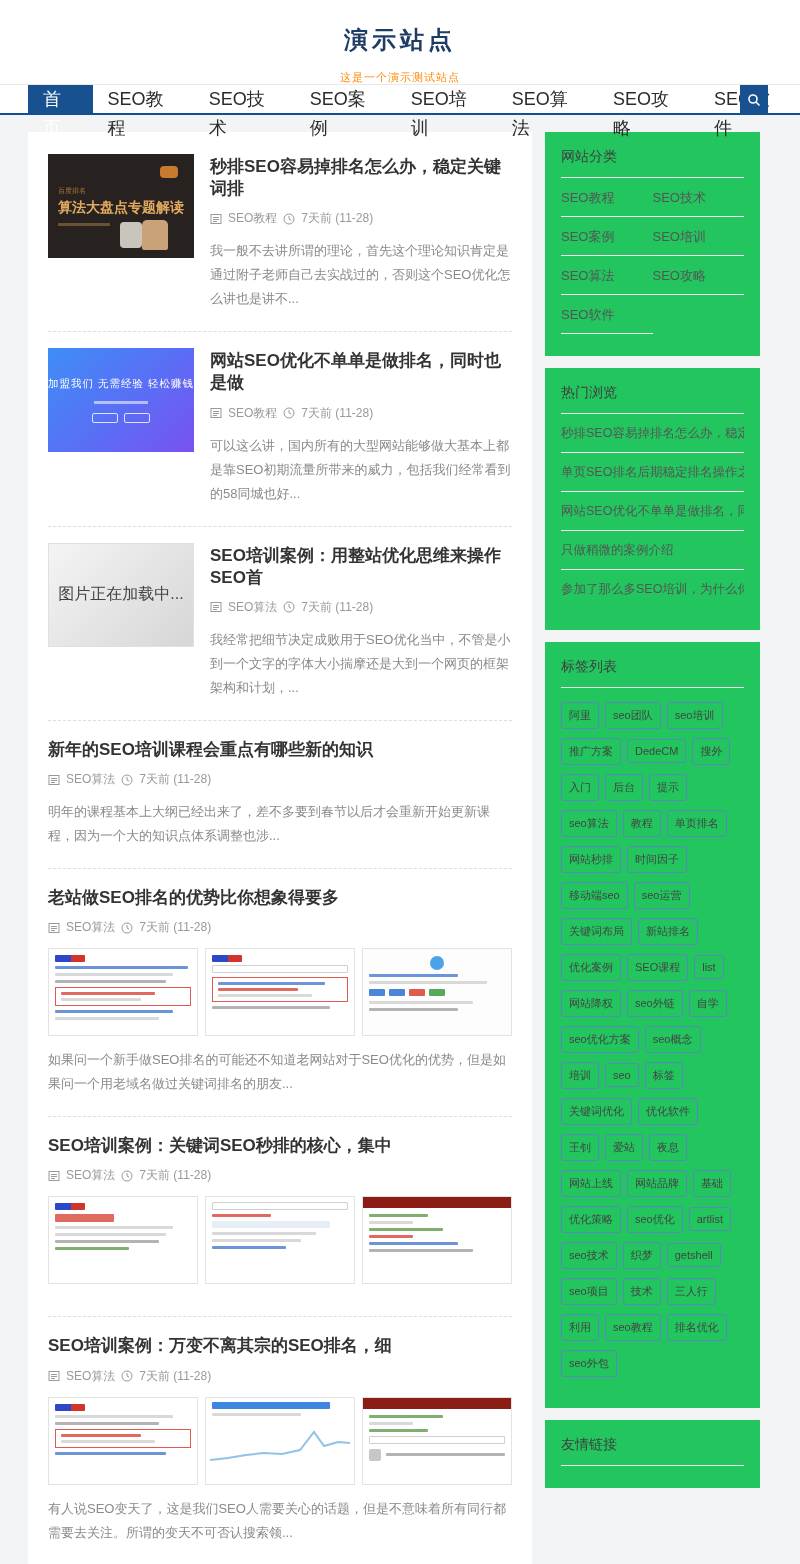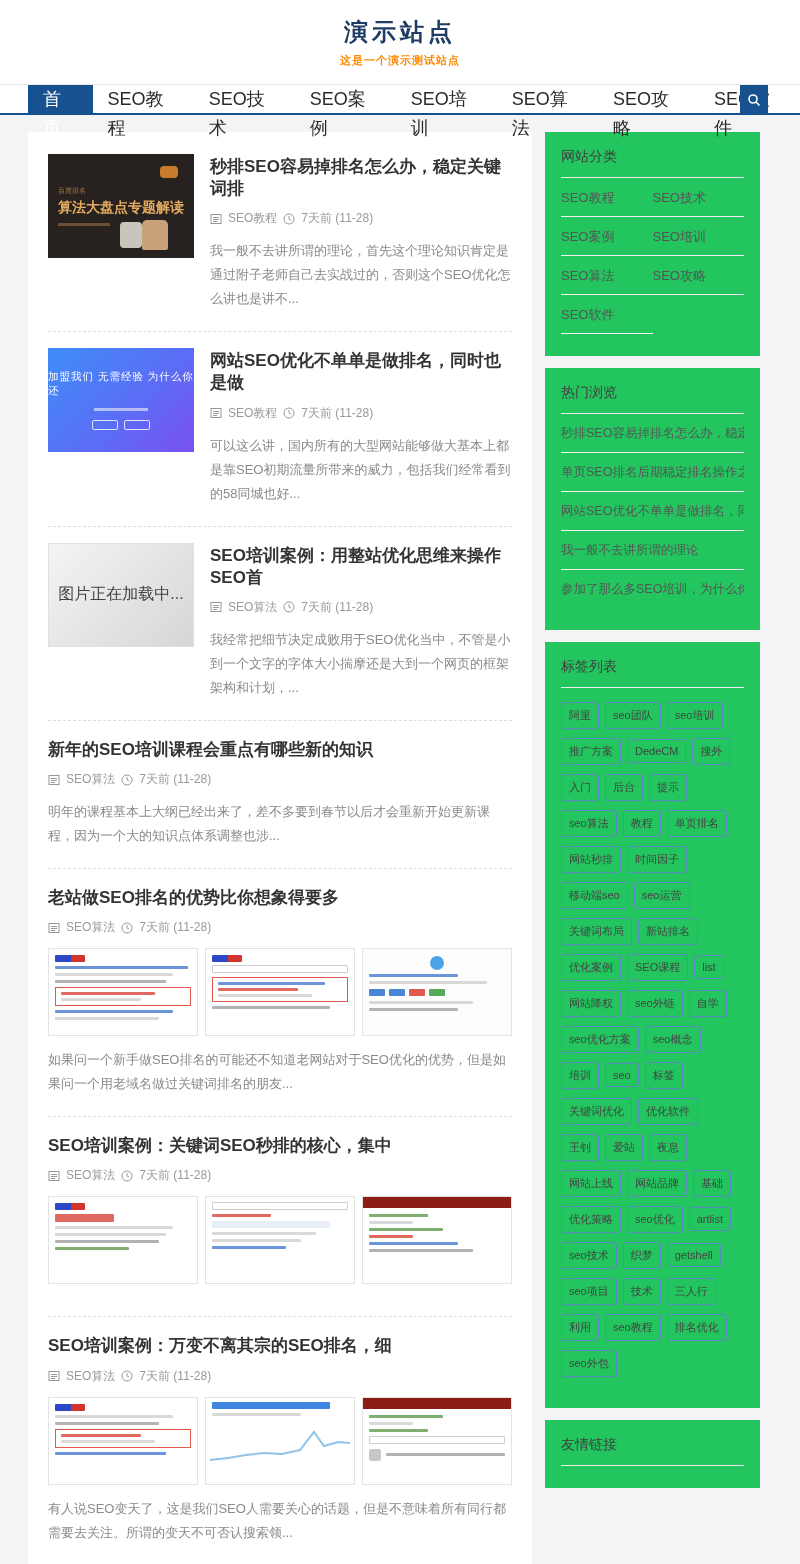--- a/index.html
+++ b/index.html
@@ -1,22 +1,22 @@
 <!DOCTYPE html>
 <html><head>
 <meta charset="utf-8">
 <style>
   * { margin:0; padding:0; box-sizing:border-box; }
   html,body { width:800px; height:1564px; overflow:hidden; background:#f3f4f5;
     font-family:"Liberation Sans","DejaVu Sans",sans-serif; }
 
   
-  .header { background:#fff; text-align:center; padding-top:16px; height:84px; }
+  .header { background:#fff; text-align:center; padding-top:24px; height:84px; }
   .site-title { font-size:24px; font-weight:bold; color:#1e3c64; letter-spacing:4px; }
-  .site-subtitle { font-size:11px; font-weight:bold; color:#ff8a00; margin-top:5px; letter-spacing:1px; }
+  .site-subtitle { font-size:11px; font-weight:normal; color:#ff8a00; margin-top:14px; letter-spacing:1px; }
 
   
   .navbar { background:#fff; border-top:1px solid #e9e9e9; border-bottom:2px solid #124f93;
     height:31px; display:flex; align-items:stretch; padding-left:28px; position:relative; }
   .nav-item { line-height:29px; padding:0 15px; font-size:18px; color:#2b2b2b; cursor:pointer; }
   .nav-item.active { background:#17518f; color:#fff; }
   .nav-search { position:absolute; right:32px; top:0; width:28px; height:29px; background:#17518f;
     display:flex; align-items:center; justify-content:center; cursor:pointer; }
 
   
@@ -152,21 +152,21 @@
             <span>7天前 (11-28)</span>
           </div>
           <p class="post-excerpt">我一般不去讲所谓的理论，首先这个理论知识肯定是通过附子老师自己去实战过的，否则这个SEO优化怎么讲也是讲不...</p>
         </div>
       </div>
     </article>
 
     <article class="post">
       <div class="post-flex">
         <div class="thumb thumb-blue">
-          <div class="t1">加盟我们 无需经验 为什么你还</div>
+          <div class="t1">加盟我们 无需经验 轻松赚钱</div>
           <div class="t2"></div>
           <div class="btns">
               <span></span>
               <span></span>
             </div>
         </div>
         <div class="post-body">
           <h2 class="post-title">网站SEO优化不单单是做排名，同时也是做</h2>
           <div class="post-meta">
             <span class="mi">
@@ -422,21 +422,21 @@
         </div>
     </div>
 
     <div class="card">
       <div class="card-title">热门浏览</div>
       <div class="hot-list">
 
       <div class="hot-item">秒排SEO容易掉排名怎么办，稳定关键词排</div>
           <div class="hot-item">单页SEO排名后期稳定排名操作之长</div>
           <div class="hot-item">网站SEO优化不单单是做排名，同时</div>
-          <div class="hot-item">我一般不去讲所谓的理论</div>
+          <div class="hot-item">只做稍微的案例介绍</div>
           <div class="hot-item">参加了那么多SEO培训，为什么你还</div>
         </div>
     </div>
 
     <div class="card">
       <div class="card-title">标签列表</div>
       <div class="tag-cloud">
         
       <span class="tag">阿里</span><span class="tag">seo团队</span><span class="tag">seo培训</span><span class="tag">推广方案</span><span class="tag">DedeCM</span><span class="tag">搜外</span><span class="tag">入门</span><span class="tag">后台</span><span class="tag">提示</span><span class="tag">seo算法</span><span class="tag">教程</span><span class="tag">单页排名</span><span class="tag">网站秒排</span><span class="tag">时间因子</span><span class="tag">移动端seo</span><span class="tag">seo运营</span><span class="tag">关键词布局</span><span class="tag">新站排名</span><span class="tag">优化案例</span><span class="tag">SEO课程</span><span class="tag">list</span><span class="tag">网站降权</span><span class="tag">seo外链</span><span class="tag">自学</span><span class="tag">seo优化方案</span><span class="tag">seo概念</span><span class="tag">培训</span><span class="tag">seo</span><span class="tag">标签</span><span class="tag">关键词优化</span><span class="tag">优化软件</span><span class="tag">王钊</span><span class="tag">爱站</span><span class="tag">夜息</span><span class="tag">网站上线</span><span class="tag">网站品牌</span><span class="tag">基础</span><span class="tag">优化策略</span><span class="tag">seo优化</span><span class="tag">artlist</span><span class="tag">seo技术</span><span class="tag">织梦</span><span class="tag">getshell</span><span class="tag">seo项目</span><span class="tag">技术</span><span class="tag">三人行</span><span class="tag">利用</span><span class="tag">seo教程</span><span class="tag">排名优化</span><span class="tag">seo外包</span></div>
     </div>

